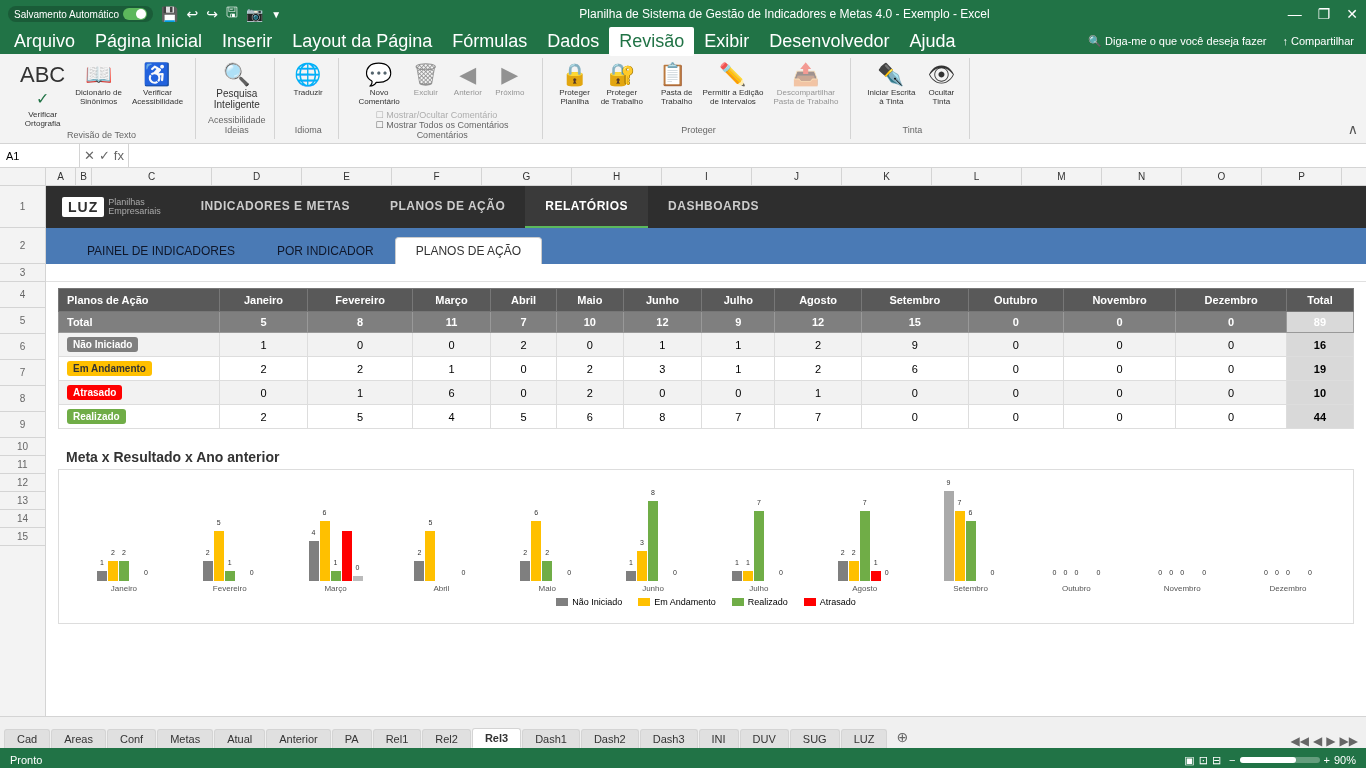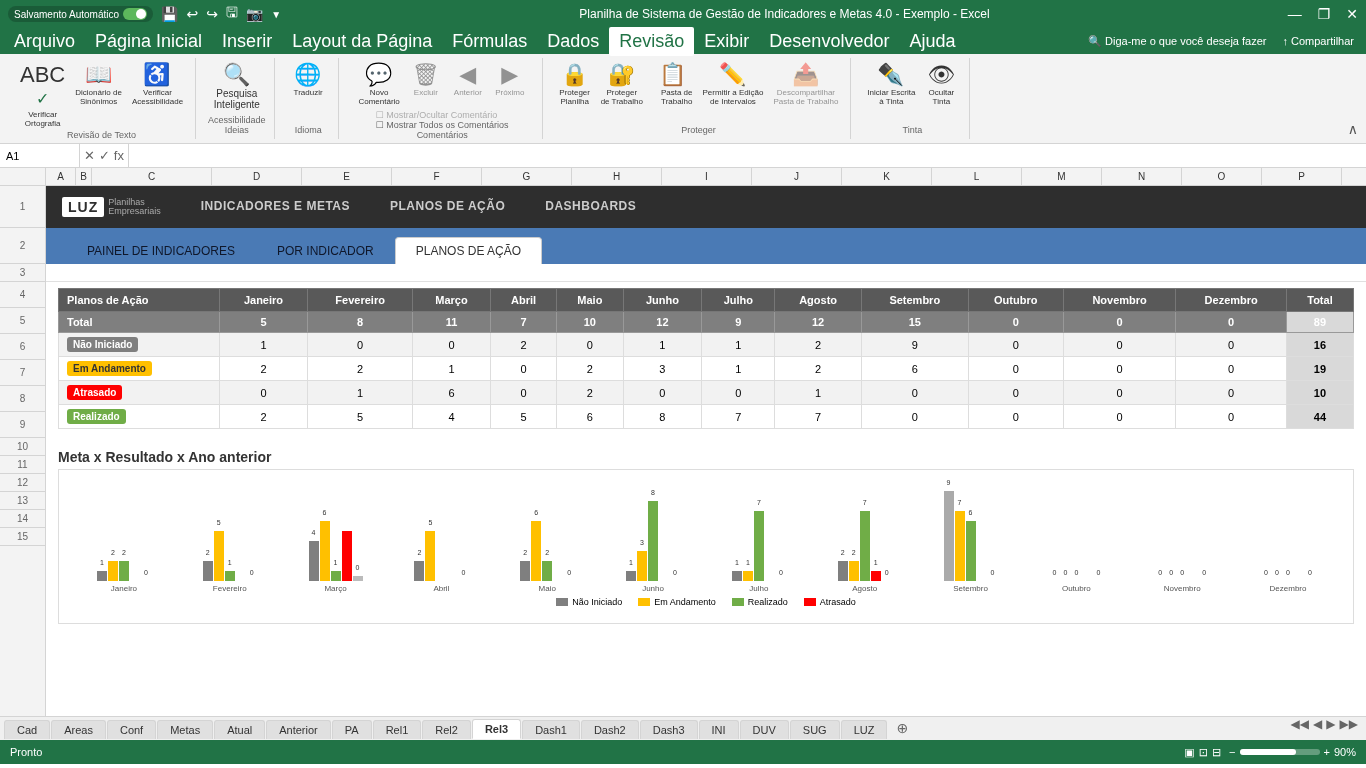--- a/index.html
+++ b/index.html
@@ -242,21 +242,21 @@
     }
     .status-ni { background: #7f7f7f; }
     .status-ea { background: #ffc000; color: #333; }
     .status-at { background: #ff0000; }
     .status-re { background: #70ad47; }
 
     
     .chart-title {
       font-size: 14px;
       font-weight: bold;
-      margin: 8px 0 4px 0;
+      margin: 8px 0 4px 8px;
       color: #333;
     }
     .chart-container {
       border: 1px solid #ddd;
       background: white;
       padding: 8px;
       position: relative;
       height: 155px;
     }
     .chart-month {
@@ -300,23 +300,23 @@
       gap: 16px;
       margin-top: 4px;
       font-size: 9px;
     }
     .legend-item { display: flex; align-items: center; gap: 4px; }
     .legend-color { width: 12px; height: 8px; display: inline-block; }
 
     
     .bottom-tabs {
       background: #f0f0f0;
-      height: 24px;
-      display: flex;
-      align-items: flex-start;
+      height: 32px;
+      display: flex;
+      align-items: flex-end;
       border-top: 1px solid #d4d4d4;
       padding-left: 4px;
     }
     .sheet-tab {
       padding: 3px 12px;
       font-size: 11px;
       border: 1px solid #d4d4d4;
       border-bottom: none;
       background: #e0e0e0;
       cursor: pointer;
@@ -554,20 +554,21 @@
   <div style="flex:1; overflow:hidden;">
 
     <div style="height:42px;">
       <div class="app-nav">
         <div class="app-logo">
           <span class="logo-box">LUZ</span>
           <span class="logo-sub">Planilhas<br>Empresariais</span>
         </div>
         <div class="nav-item">INDICADORES E METAS</div>
         <div class="nav-item">PLANOS DE AÇÃO</div>
+        <div class="nav-item active">RELATÓRIOS</div>
         <div class="nav-item">DASHBOARDS</div>
       </div>
     </div>
 
     <div style="height:36px;">
       <div class="sub-nav">
         <div class="sub-nav-item">PAINEL DE INDICADORES</div>
         <div class="sub-nav-item">POR INDICADOR</div>
         <div class="sub-nav-item active">PLANOS DE AÇÃO</div>
       </div>

